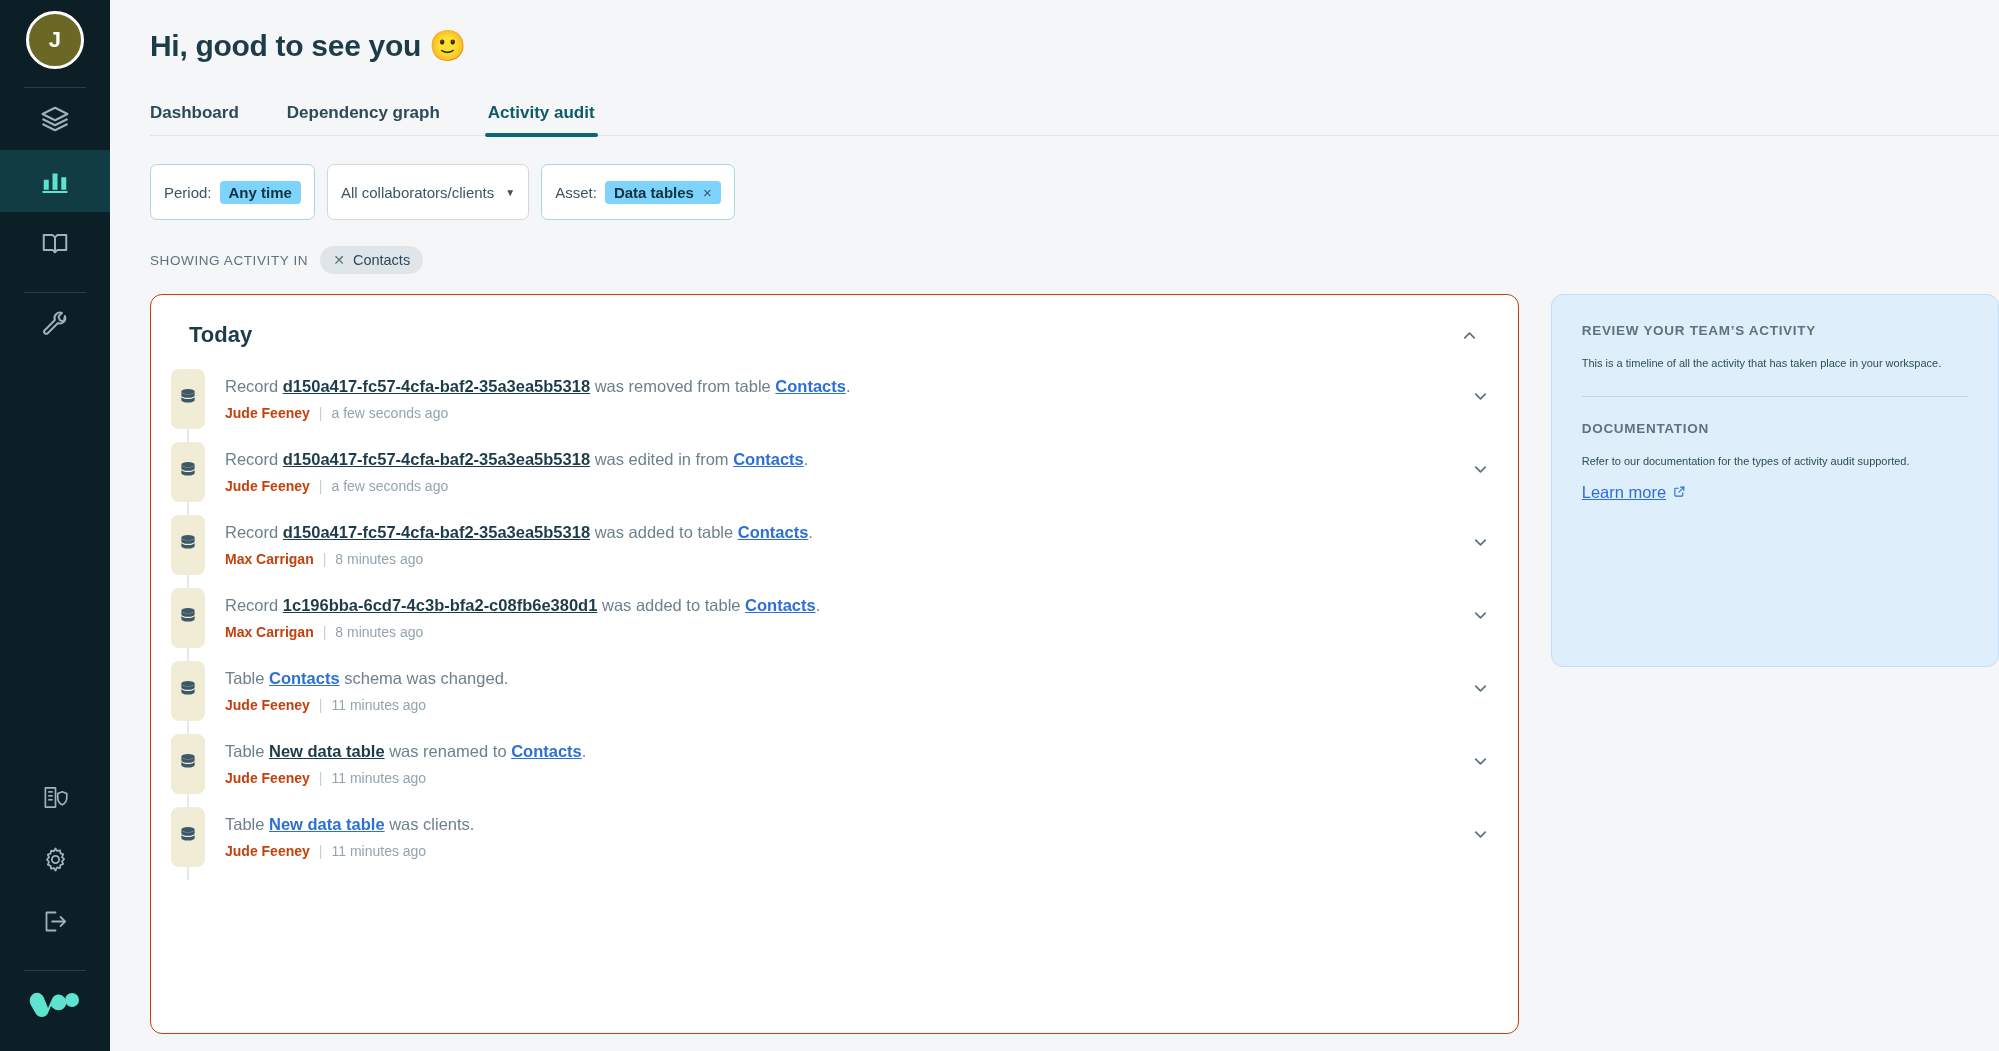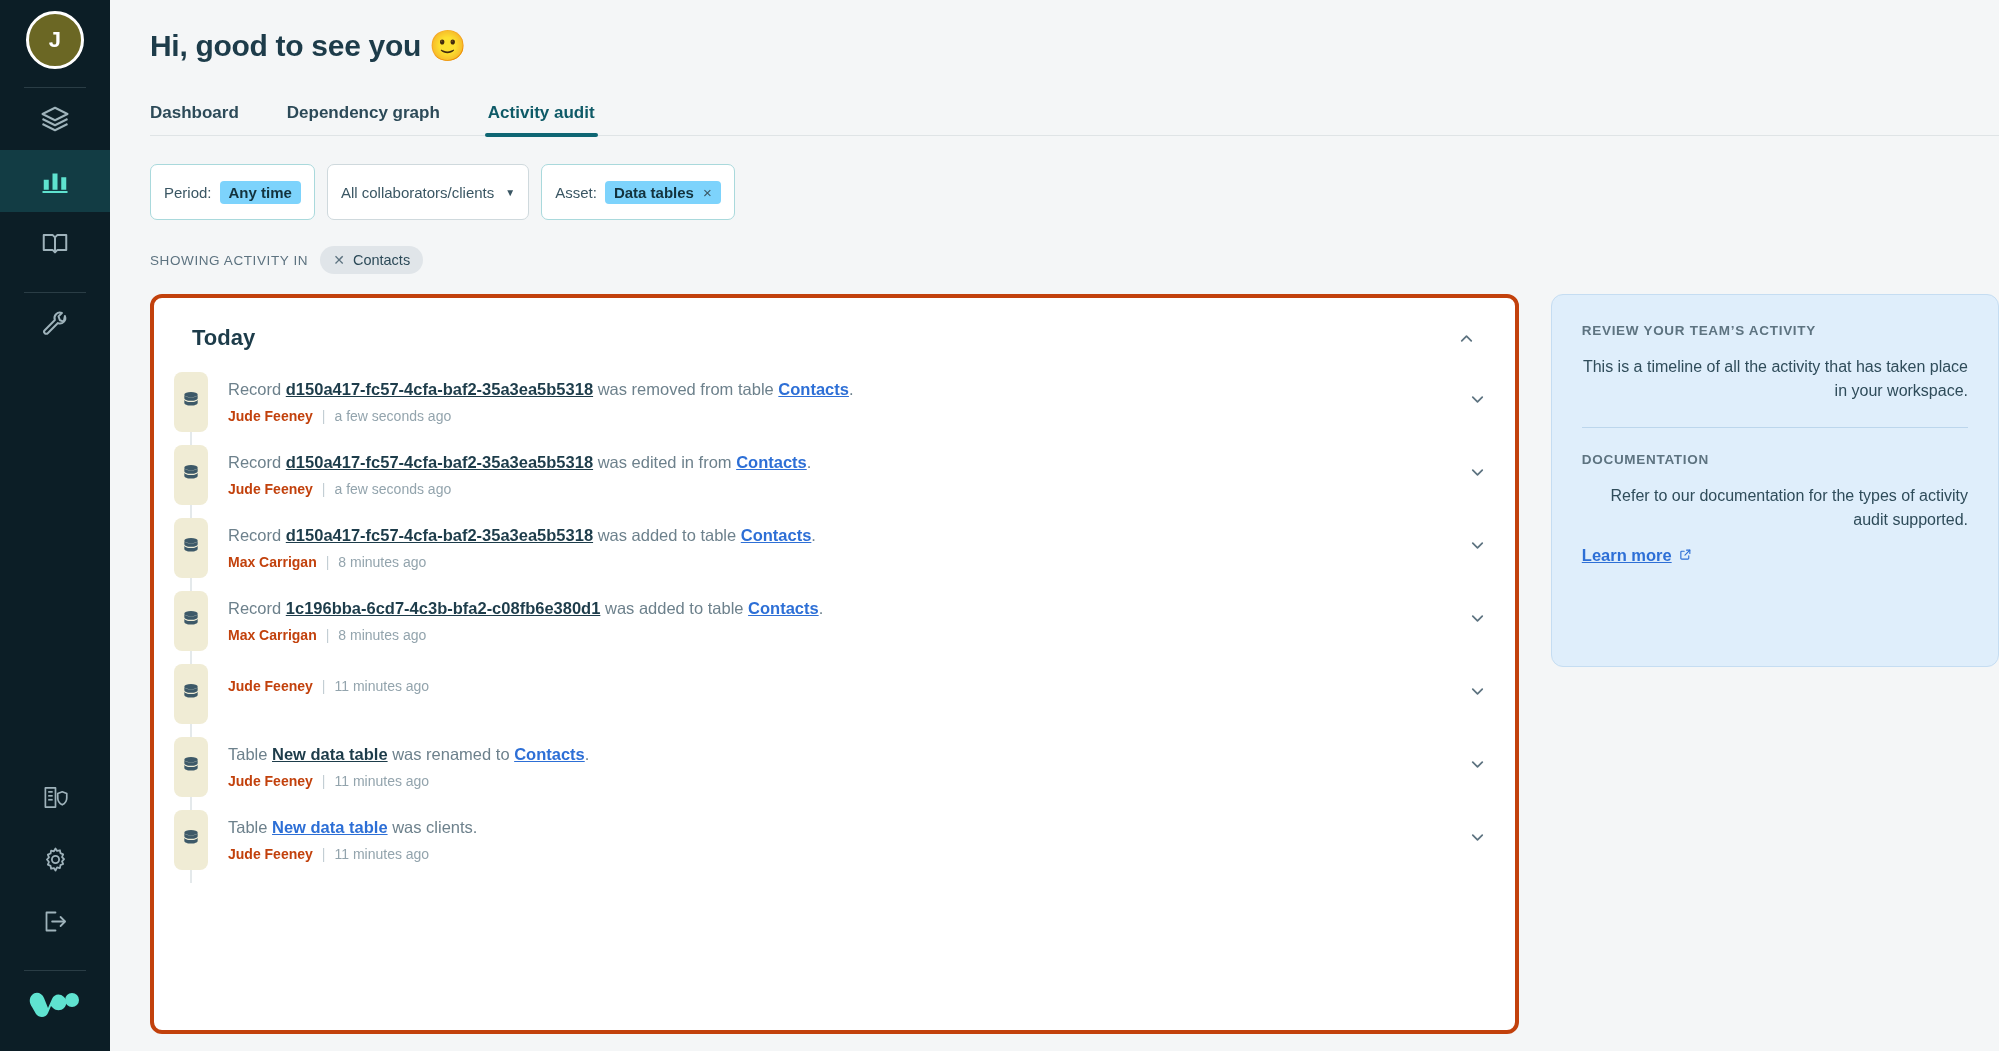--- a/index.html
+++ b/index.html
@@ -106,21 +106,21 @@
     font-size: 14.5px; color: #2c4a58; cursor: pointer; gap: 8px;
   }
   .chip-x { font-size: 14px; color: #5d7380; }
 
   
   .content-row { display: flex; margin: 20px 0 0 40px; gap: 32px; }
 
   .card {
     width: 1428px;
     background: #fff;
-    border: 4px solid #c2410c;
+    border: 1px solid #c2410c;
     border-radius: 12px;
     padding: 0 0 0 0;
     min-height: 740px;
     position: relative;
   }
   .card-head {
     display: flex; align-items: center; justify-content: space-between;
     padding: 26px 34px 20px 38px;
   }
   .card-title { font-size: 22px; font-weight: bold; color: #1d3c4a; }
@@ -174,26 +174,26 @@
     background: #dfeefb;
     border: 1px solid #c5ddf2;
     border-radius: 12px;
     padding: 28px 30px 30px 30px;
     height: 373px;
   }
   .info-head {
     font-size: 13.5px; font-weight: bold; letter-spacing: 0.7px; color: #5d7380;
   }
   .info-body {
-    margin-top: 17px; font-size: 16px; color: #2f4c5a; line-height: 1.5; text-align: right;
+    margin-top: 17px; font-size: 11px; color: #2f4c5a; line-height: 1.5;
   }
   .info-div { height: 1px; background: #bcd6ec; margin: 24px 0 24px 0; }
   .info-link {
     margin-top: 14px; display: inline-flex; align-items: center; gap: 7px;
-    font-size: 16.5px; color: #2d6fd6; text-decoration: underline; cursor: pointer; font-weight: bold;
+    font-size: 16.5px; color: #2d6fd6; text-decoration: underline; cursor: pointer;
   }
 </style>
 </head>
 <body>
 
 <div class="rail">
   <div class="avatar-wrap">
     <span>J</span>
   </div>
   <div class="rail-div"></div>
@@ -438,20 +438,21 @@
               <div class="badge">
                 <span><svg width="20" height="20" viewBox="0 0 24 24" fill="#3d5968">
                     <ellipse cx="12" cy="5.6" rx="8" ry="3.1"></ellipse>
                     <path d="M4 5.6v4.2c0 1.7 3.6 3.1 8 3.1s8-1.4 8-3.1V5.6c0 1.7-3.6 3.1-8 3.1s-8-1.4-8-3.1z"></path>
                     <path d="M4 11.4v4.2c0 1.7 3.6 3.1 8 3.1s8-1.4 8-3.1v-4.2c0 1.7-3.6 3.1-8 3.1s-8-1.4-8-3.1z"></path>
                   </svg></span>
               </div>
               <div class="connector"></div>
             </div>
             <div class="row-body">
+              <div class="row-text"><span>Table </span><span class="row-link">Contacts</span><span> schema was changed.</span></div>
               <div class="row-meta">
                 <span class="who">Jude Feeney</span>
                 <span class="bar">|</span>
                 <span>11 minutes ago</span>
               </div>
             </div>
             <div class="row-chev">
               <svg width="19" height="19" viewBox="0 0 24 24" fill="none" stroke="#5d7380" stroke-width="2.2" stroke-linecap="round" stroke-linejoin="round">
                 <polyline points="6,9 12,15 18,9"></polyline>
               </svg>

